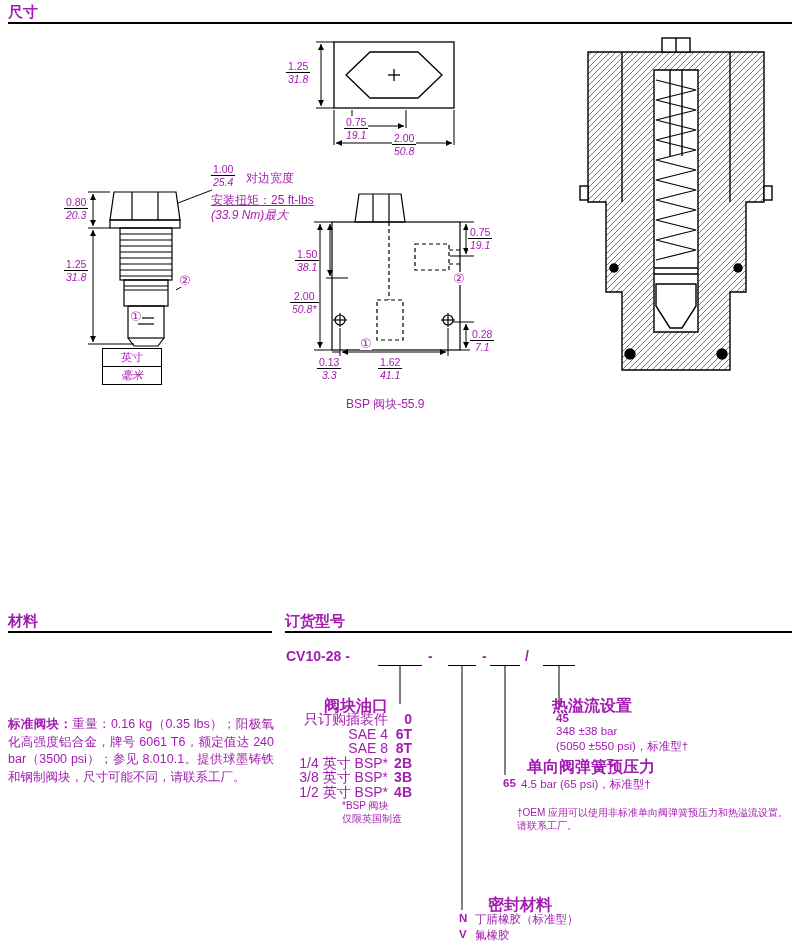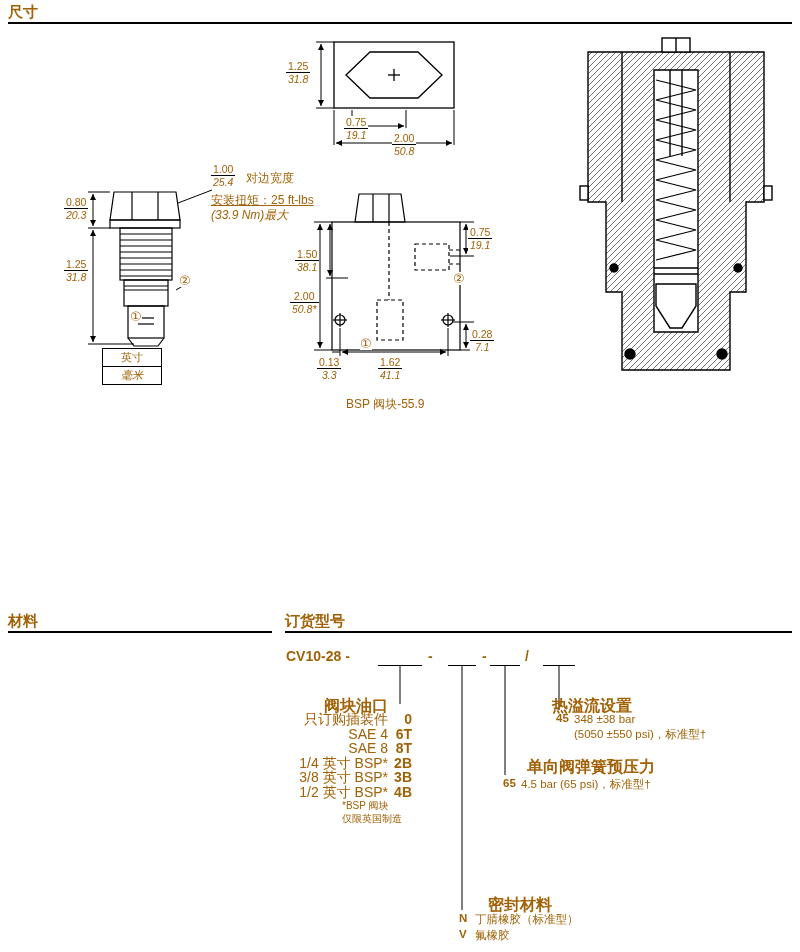--- a/index.html
+++ b/index.html
@@ -1,16 +1,16 @@
 <!DOCTYPE html>
 <html><head>
 <meta charset="utf-8">
 <style>
   html,body{margin:0;padding:0;background:#fff;}
-  .page{position:relative;width:800px;height:952px;background:#fff;color:#a16207;
+  .page{position:relative;width:800px;height:952px;background:#fff;color:#a21caf;
         font-family:"Liberation Sans","DejaVu Sans",sans-serif;overflow:hidden;}
   .title{position:absolute;font-size:15px;font-weight:bold;}
   .rule{position:absolute;height:2px;background:#000;}
   .dim{position:absolute;text-align:center;font-size:10.5px;line-height:12px;
        background:#fff;z-index:10;min-width:24px;}
   .dim .in{display:block;border-bottom:1px solid #000;padding:0 2px;}
   .dim .mm{display:block;font-style:italic;padding:0 2px;}
   .note{position:absolute;font-size:12px;z-index:10;}
   .it{font-style:italic;}
   .portnum{position:absolute;font-size:13px;z-index:10;background:#fff;line-height:13px;}
@@ -243,20 +243,23 @@
   <div class="portnum" style="left:453px;top:272px;">②</div>
   <div class="portnum" style="left:360px;top:337px;">①</div>
 
   <div class="units" style="left:102px;top:348px;">
     <div class="u1">英寸</div>
     <div class="u2">毫米</div>
   </div>
 
   <div class="caption" style="left:346px;top:396px;">BSP 阀块-55.9</div>
 
+  <p class="mat-p" style="left:8px;top:716px;margin:0;">
+    <span class="blabel">标准阀块：</span><span>重量：0.16 kg（0.35 lbs）；阳极氧化高强度铝合金，牌号 6061 T6，额定值达 240 bar（3500 psi）；参见 8.010.1。提供球墨铸铁和钢制阀块，尺寸可能不同，请联系工厂。</span>
+  </p>
 
   <div class="model" style="left:286px;top:648px;">CV10-28 -</div>
   <div class="blank" style="left:378px;top:652px;width:44px;"></div>
   <div class="sep" style="left:428px;top:648px;">-</div>
   <div class="blank" style="left:448px;top:652px;width:28px;"></div>
   <div class="sep" style="left:482px;top:648px;">-</div>
   <div class="blank" style="left:490px;top:652px;width:30px;"></div>
   <div class="sep" style="left:525px;top:648px;">/</div>
   <div class="blank" style="left:543px;top:652px;width:32px;"></div>
 
@@ -284,36 +287,37 @@
     </div>
     <div class="port-row">
       <span class="plabel">1/2 英寸 BSP*</span>
       <span class="pcode">4B</span>
     </div>
   </div>
   <div class="small-note" style="left:342px;top:799px;">*BSP 阀块</div>
   <div class="small-note" style="left:342px;top:812px;">仅限英国制造</div>
 
   <div class="opt-head" style="left:552px;top:696px;">热溢流设置</div>
-  <div class="code-row" style="left:556px;top:712px;">
+  <div class="code-row" style="left:556px;top:712px;flex-direction:column;">
     <span class="ccode">45</span>
     <span class="ctext">
       <div>348 ±38 bar</div>
       <div>(5050 ±550 psi)，标准型†</div>
     </span>
   </div>
 
   <div class="opt-head" style="left:527px;top:757px;">单向阀弹簧预压力</div>
   <div class="code-row" style="left:503px;top:777px;">
     <span class="ccode">65</span>
     <span class="ctext">
       <div>4.5 bar (65 psi)，标准型†</div>
     </span>
   </div>
 
+  <div class="small-note" style="left:517px;top:806px;width:276px;">†OEM 应用可以使用非标准单向阀弹簧预压力和热溢流设置。请联系工厂。</div>
 
   <div class="opt-head" style="left:488px;top:895px;">密封材料</div>
   <div class="seal-row" style="left:459px;top:912px;">
     <span class="scode">N</span>
     <span>丁腈橡胶（标准型）</span>
   </div>
   <div class="seal-row" style="left:459px;top:928px;">
     <span class="scode">V</span>
     <span>氟橡胶</span>
   </div>

